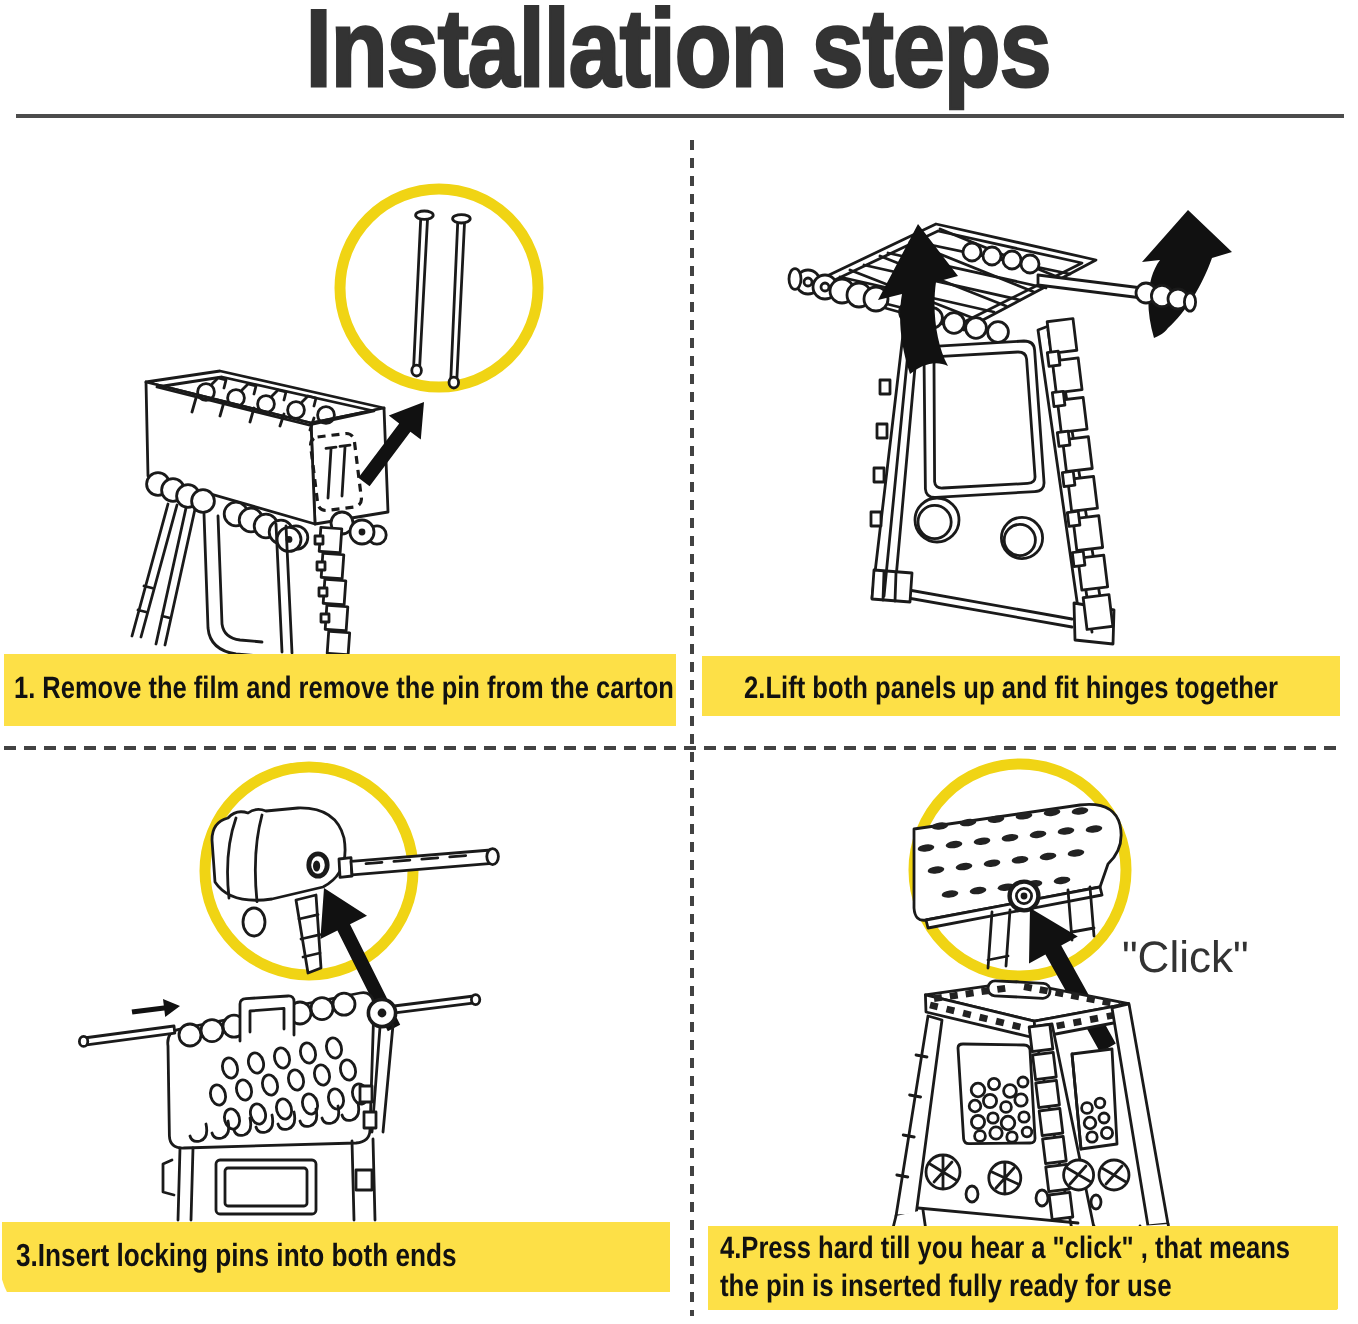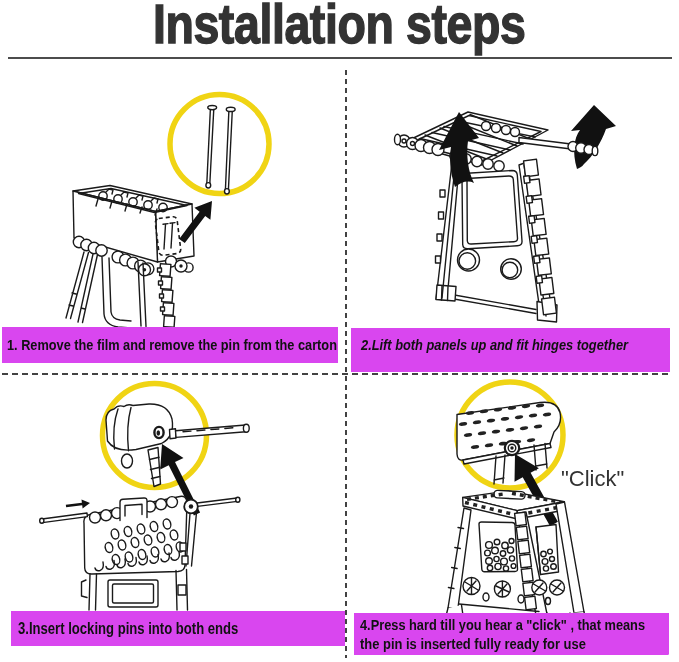--- a/index.html
+++ b/index.html
@@ -6,28 +6,28 @@
 #page{position:relative;width:679px;height:662px;background:#fff;overflow:hidden;
   font-family:"Liberation Sans",sans-serif;border-radius:30px;}
 #title{position:absolute;left:0;top:-3px;width:679px;text-align:center;
   font-size:55px;font-weight:bold;color:#333;letter-spacing:-0.5px;line-height:55px;white-space:nowrap;-webkit-text-stroke:1.4px #333;}
 #title span{display:inline-block;transform:scaleX(0.846);transform-origin:50% 0;}
 #hr{position:absolute;left:8px;top:57px;width:664px;height:2px;background:#4c4c4c;}
 #vdash{position:absolute;left:345px;top:70px;width:2px;height:588px;
   background:repeating-linear-gradient(to bottom,#424242 0,#424242 5px,transparent 5px,transparent 9px);}
 #hdash{position:absolute;left:2px;top:373px;width:666px;height:2px;
   background:repeating-linear-gradient(to right,#424242 0,#424242 6px,transparent 6px,transparent 10px);}
-.banner{position:absolute;background:#d946ef;color:#111;font-weight:bold;
+.banner{position:absolute;background:#fde047;color:#111;font-weight:bold;
   white-space:nowrap;}
 .banner span{display:inline-block;transform-origin:0 50%;}
 #b1{left:2px;top:327px;width:336px;height:36px;line-height:36px;font-size:15.5px;padding-left:5px;box-sizing:border-box;}
 #t1{transform:scaleX(0.822);}
-#b2{left:351px;top:328px;width:319px;height:44px;line-height:34px;font-size:15.5px;padding-left:10px;box-sizing:border-box;font-style:italic;}
+#b2{left:351px;top:328px;width:319px;height:30px;line-height:34px;font-size:15.5px;padding-left:21px;box-sizing:border-box;}
 #t2{transform:scaleX(0.827);}
-#b3{left:1px;top:611px;width:334px;height:35px;line-height:35px;font-size:16px;padding-left:7px;box-sizing:border-box;margin-left:10px;}
+#b3{left:1px;top:611px;width:334px;height:35px;line-height:35px;font-size:16px;padding-left:7px;box-sizing:border-box;}
 #t3{transform:scaleX(0.818);}
 #b4{left:354px;top:613px;width:315px;height:42px;font-size:15.5px;padding-left:6px;box-sizing:border-box;line-height:19px;padding-top:1.5px;}
 #t4a{transform:scaleX(0.825);}
 #t4b{transform:scaleX(0.835);}
 svg{position:absolute;overflow:visible;}
 .ln{fill:none;stroke:#1a1a1a;stroke-width:1.4;stroke-linecap:round;stroke-linejoin:round;}
 .lnw{fill:#fff;stroke:#1a1a1a;stroke-width:1.4;stroke-linecap:round;stroke-linejoin:round;}
 .blk{fill:#111;stroke:none;}
 </style>
 </head>

